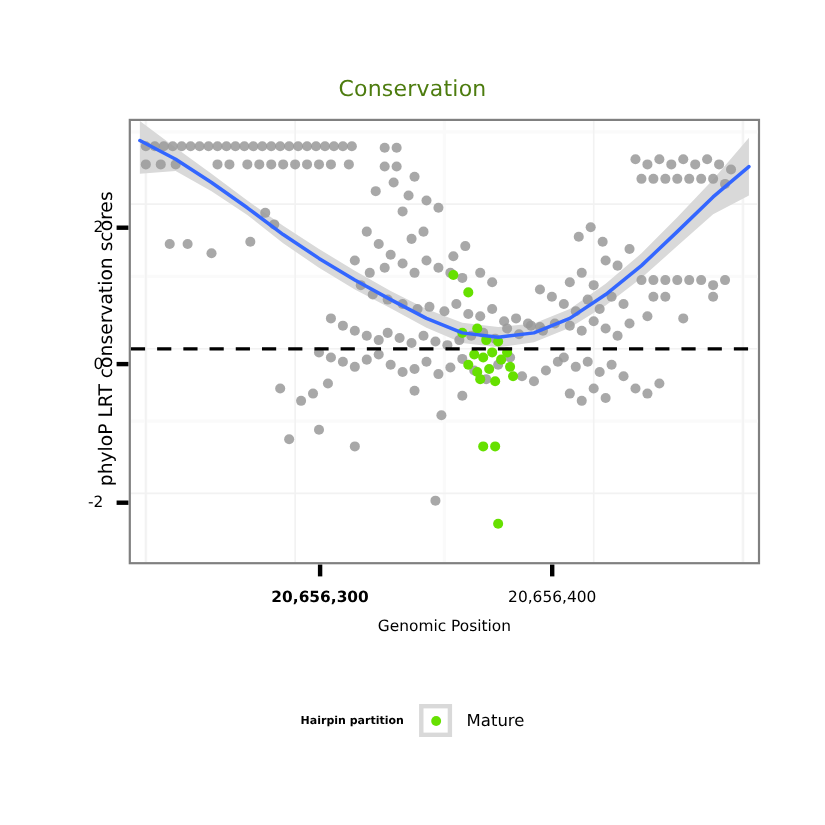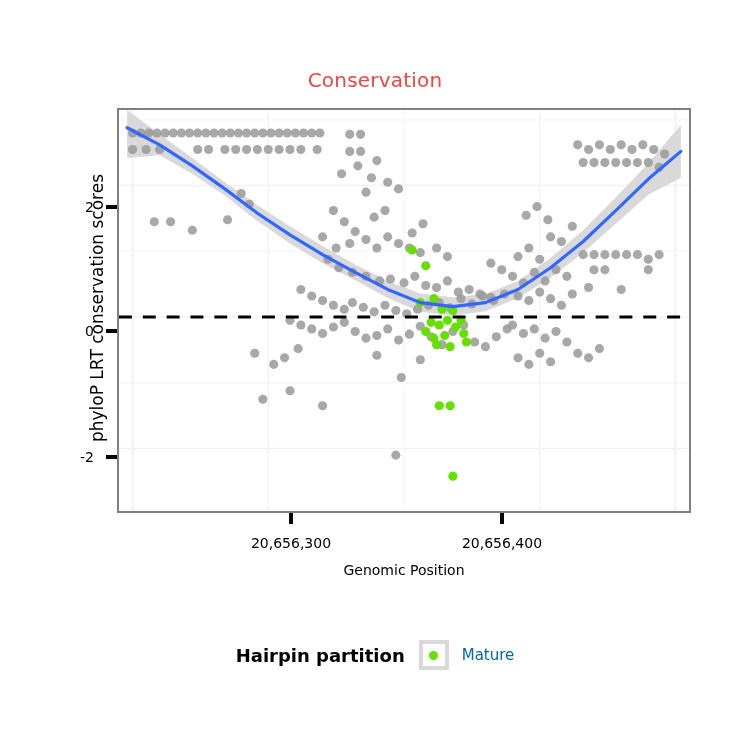--- a/index.html
+++ b/index.html
@@ -24,21 +24,21 @@
   }
 
   
   .chart-title {
     position: absolute;
     left: 0;
     top: 68px;
     width: 750px;
     text-align: center;
     font-size: 20px;
-    color: #ef4444;
+    color: #4d7c0f;
     letter-spacing: 0.2px;
   }
 
   
   .panel {
     position: absolute;
     left: 117px;
     top: 108px;
     width: 574px;
     height: 405px;
@@ -105,21 +105,21 @@
     position: absolute;
     left: 0;
     top: 640px;
     width: 750px;
     display: flex;
     align-items: center;
     justify-content: center;
     gap: 0px;
   }
   .legend-title {
-    font-size: 18px;
+    font-size: 10px;
     font-weight: bold;
     color: #000;
     margin-right: 14px;
   }
   .legend-key {
     width: 30px;
     height: 30px;
     background: #ffffff;
     border: 4px solid #d9d9d9;
     box-sizing: border-box;
@@ -129,21 +129,21 @@
     margin-right: 13px;
   }
   .legend-dot {
     width: 9px;
     height: 9px;
     border-radius: 50%;
     background: #66e000;
   }
   .legend-label {
     font-size: 15px;
-    color: #0369a1;
+    color: #000000;
   }
 </style>
 </head>
 <body>
 
 <div id="chart-root">
 
   <div class="chart-title">Conservation</div>
 
   <div class="y-axis-title">phyloP LRT conservation scores</div>
@@ -152,21 +152,21 @@
   <div class="tick-label y-tick-label" style="left:64px; top:323px;">0</div>
   <div class="tick-label y-tick-label" style="left:64px; top:449px;">-2</div>
 
   <div class="tick-mark tick-y" style="top:205px;"></div>
   <div class="tick-mark tick-y" style="top:329px;"></div>
   <div class="tick-mark tick-y" style="top:455px;"></div>
 
   <div class="tick-mark tick-x" style="left:289px;"></div>
   <div class="tick-mark tick-x" style="left:500px;"></div>
 
-  <div class="tick-label x-tick-label" style="left:231px; top:535px;">20,656,300</div>
+  <div class="tick-label x-tick-label" style="left:231px; top:535px;font-weight:bold;">20,656,300</div>
   <div class="tick-label x-tick-label" style="left:442px; top:535px;text-align:center;">20,656,400</div>
 
   <div class="x-axis-title">Genomic Position</div>
 
   <div class="panel">
     <svg class="plot-svg" id="plot-svg" viewBox="0 0 574 405" preserveAspectRatio="none">
         <line x1="0" x2="574" y1="275.53278688524586" y2="275.53278688524586" stroke="#fafafa" stroke-width="3"></line>
         <line x1="0" x2="574" y1="142.74590163934425" y2="142.74590163934425" stroke="#fafafa" stroke-width="3"></line>
         <line x1="0" x2="574" y1="9.959016393442596" y2="9.959016393442596" stroke="#fafafa" stroke-width="3"></line>
         <line x1="13.666666666666666" x2="13.666666666666666" y1="0" y2="405" stroke="#fafafa" stroke-width="3"></line>

